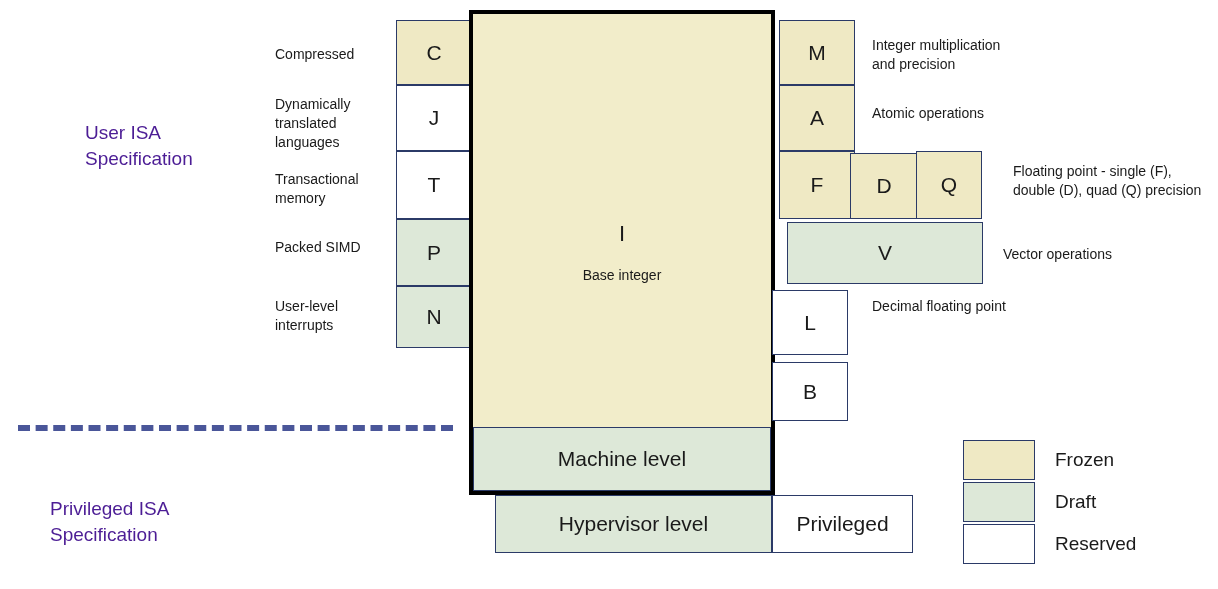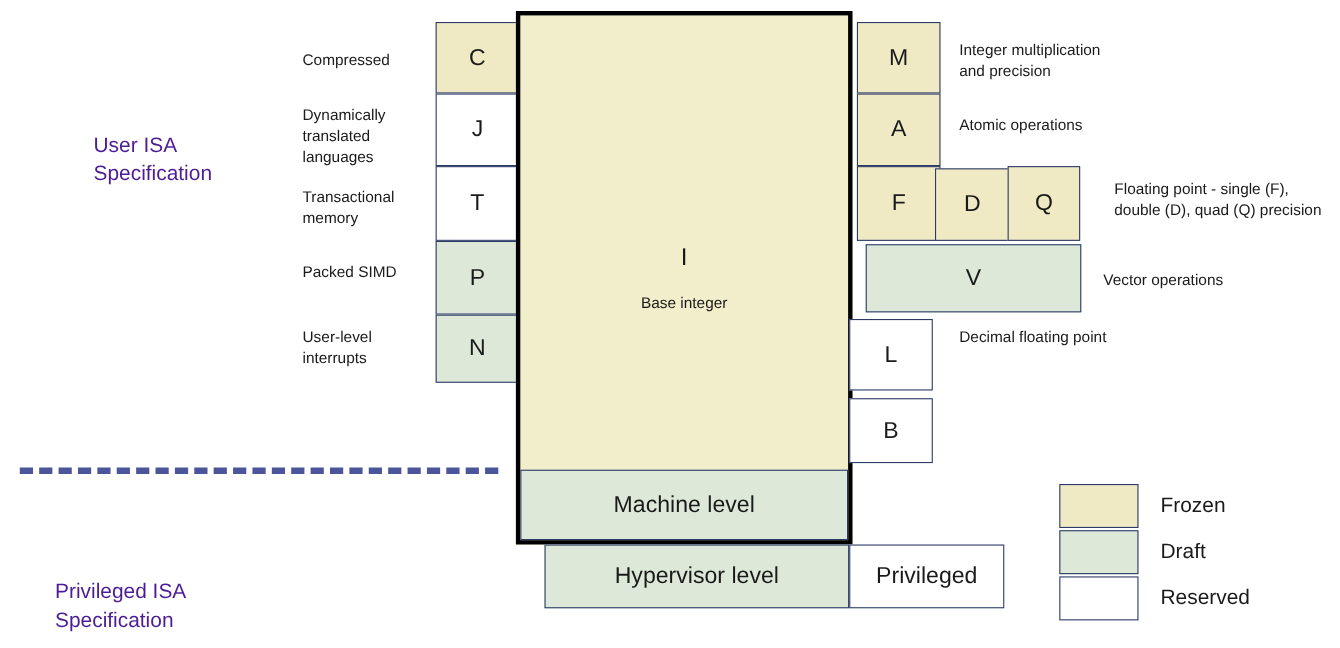--- a/index.html
+++ b/index.html
@@ -87,21 +87,21 @@
 </head>
 <body>
 
 <div class="diagram">
 
   <div class="abs section-title" style="left:85px; top:120px; width:220px;">
     <div>User ISA</div>
     <div>Specification</div>
   </div>
 
-  <div class="abs section-title" style="left:50px; top:526px; width:240px;">
+  <div class="abs section-title" style="left:50px; top:496px; width:240px;">
     <div>Privileged ISA</div>
     <div>Specification</div>
   </div>
 
   <div class="abs divider" style="left:18px; top:425px; width:435px;"></div>
 
   <div class="abs lbl left" style="left:275px; top:45px; width:120px;">
     <span>Compressed</span>
   </div>
 

